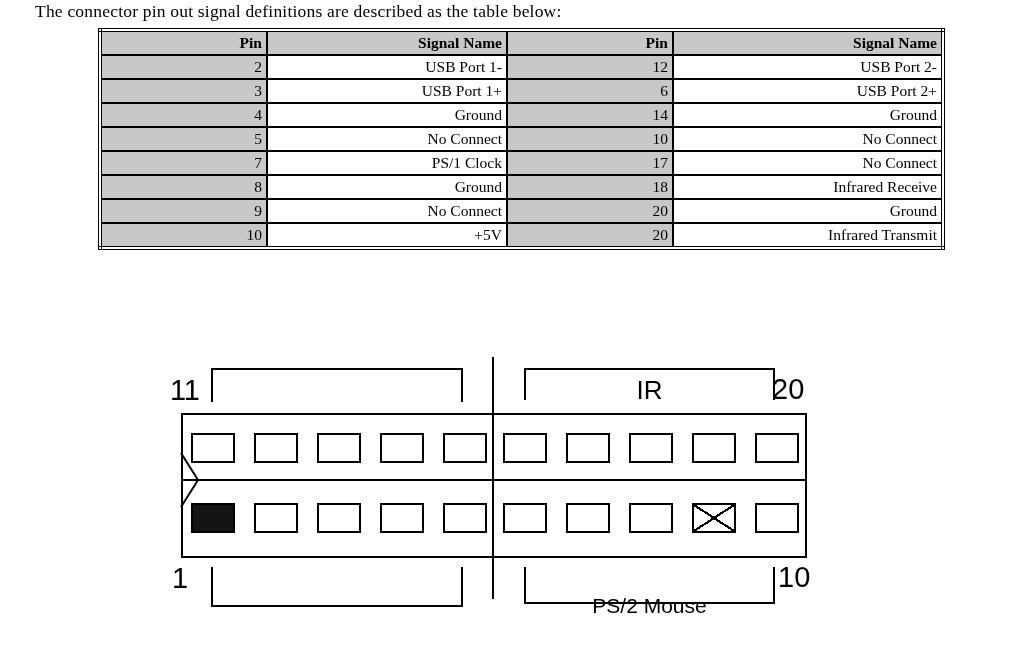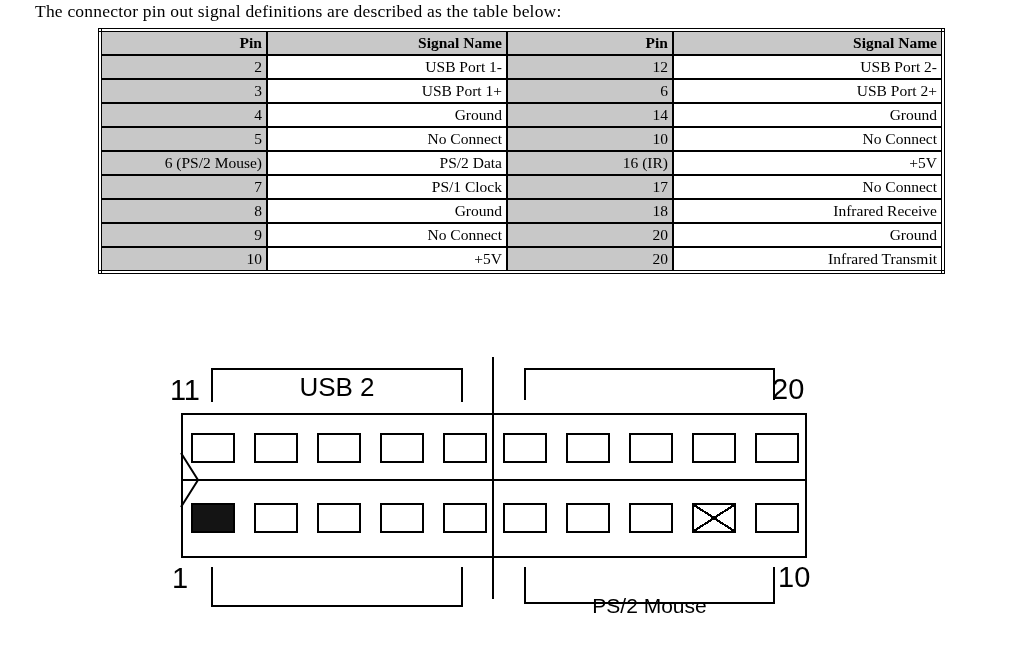--- a/index.html
+++ b/index.html
@@ -99,26 +99,20 @@
           <td class="pin-col">14</td>
           <td class="sig-col">Ground</td>
         </tr>
         <tr>
           <td class="pin-col">5</td>
           <td class="sig-col">No Connect</td>
           <td class="pin-col">10</td>
           <td class="sig-col">No Connect</td>
         </tr>
         <tr>
-          <td class="pin-col">6 (PS/2 Mouse)</td>
-          <td class="sig-col">PS/2 Data</td>
-          <td class="pin-col">16 (IR)</td>
-          <td class="sig-col">+5V</td>
-        </tr>
-        <tr>
           <td class="pin-col">7</td>
           <td class="sig-col">PS/1 Clock</td>
           <td class="pin-col">17</td>
           <td class="sig-col">No Connect</td>
         </tr>
         <tr>
           <td class="pin-col">8</td>
           <td class="sig-col">Ground</td>
           <td class="pin-col">18</td>
           <td class="sig-col">Infrared Receive</td>
@@ -147,21 +141,21 @@
     <div class="bracket up" id="ps2-bracket"></div>
 
     <div class="connector"></div>
     <div class="midline"></div>
 
     <svg class="chevron" width="20" height="56">
       <polyline points="1,1 18,28 1,55" fill="none" stroke="#000" stroke-width="2"></polyline>
     </svg>
 
     <div class="dlabel" id="label-11">11</div>
-    <div class="dlabel" id="label-usb2">USB 2</div>
+    <div class="dlabel" id="label-ir">IR</div>
     <div class="dlabel" id="label-20">20</div>
     <div class="dlabel" id="label-1">1</div>
     <div class="dlabel" id="label-ps2">PS/2 Mouse</div>
     <div class="dlabel" id="label-10">10</div>
   <div class="pin" style="left: 191px; top: 433px;"></div>
       <div class="pin filled" style="left: 191px; top: 503px;"></div>
       <div class="pin" style="left: 254px; top: 433px;"></div>
       <div class="pin" style="left: 254px; top: 503px;"></div>
       <div class="pin" style="left: 317px; top: 433px;"></div>
       <div class="pin" style="left: 317px; top: 503px;"></div>

